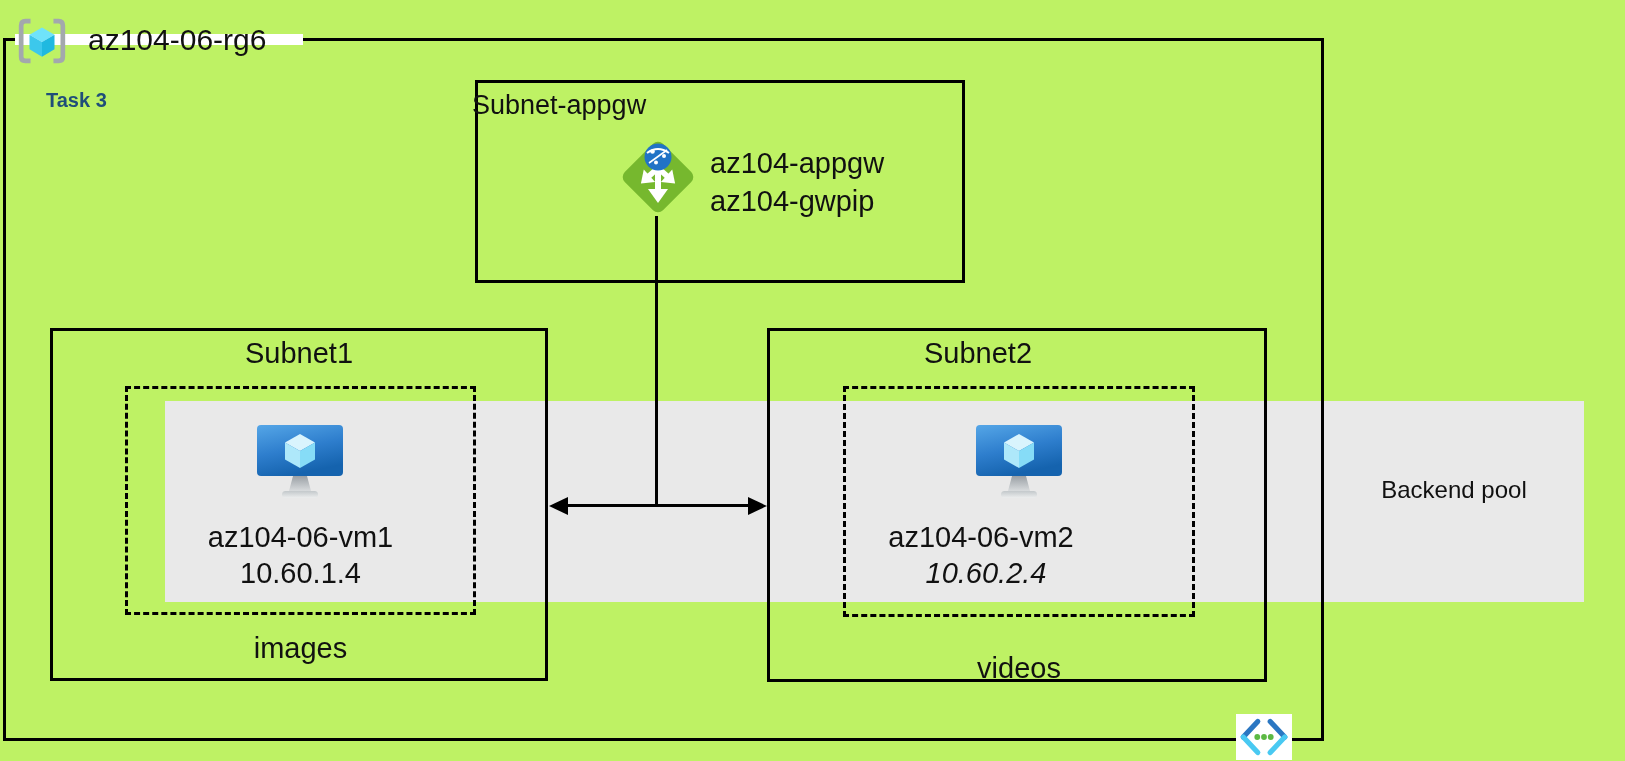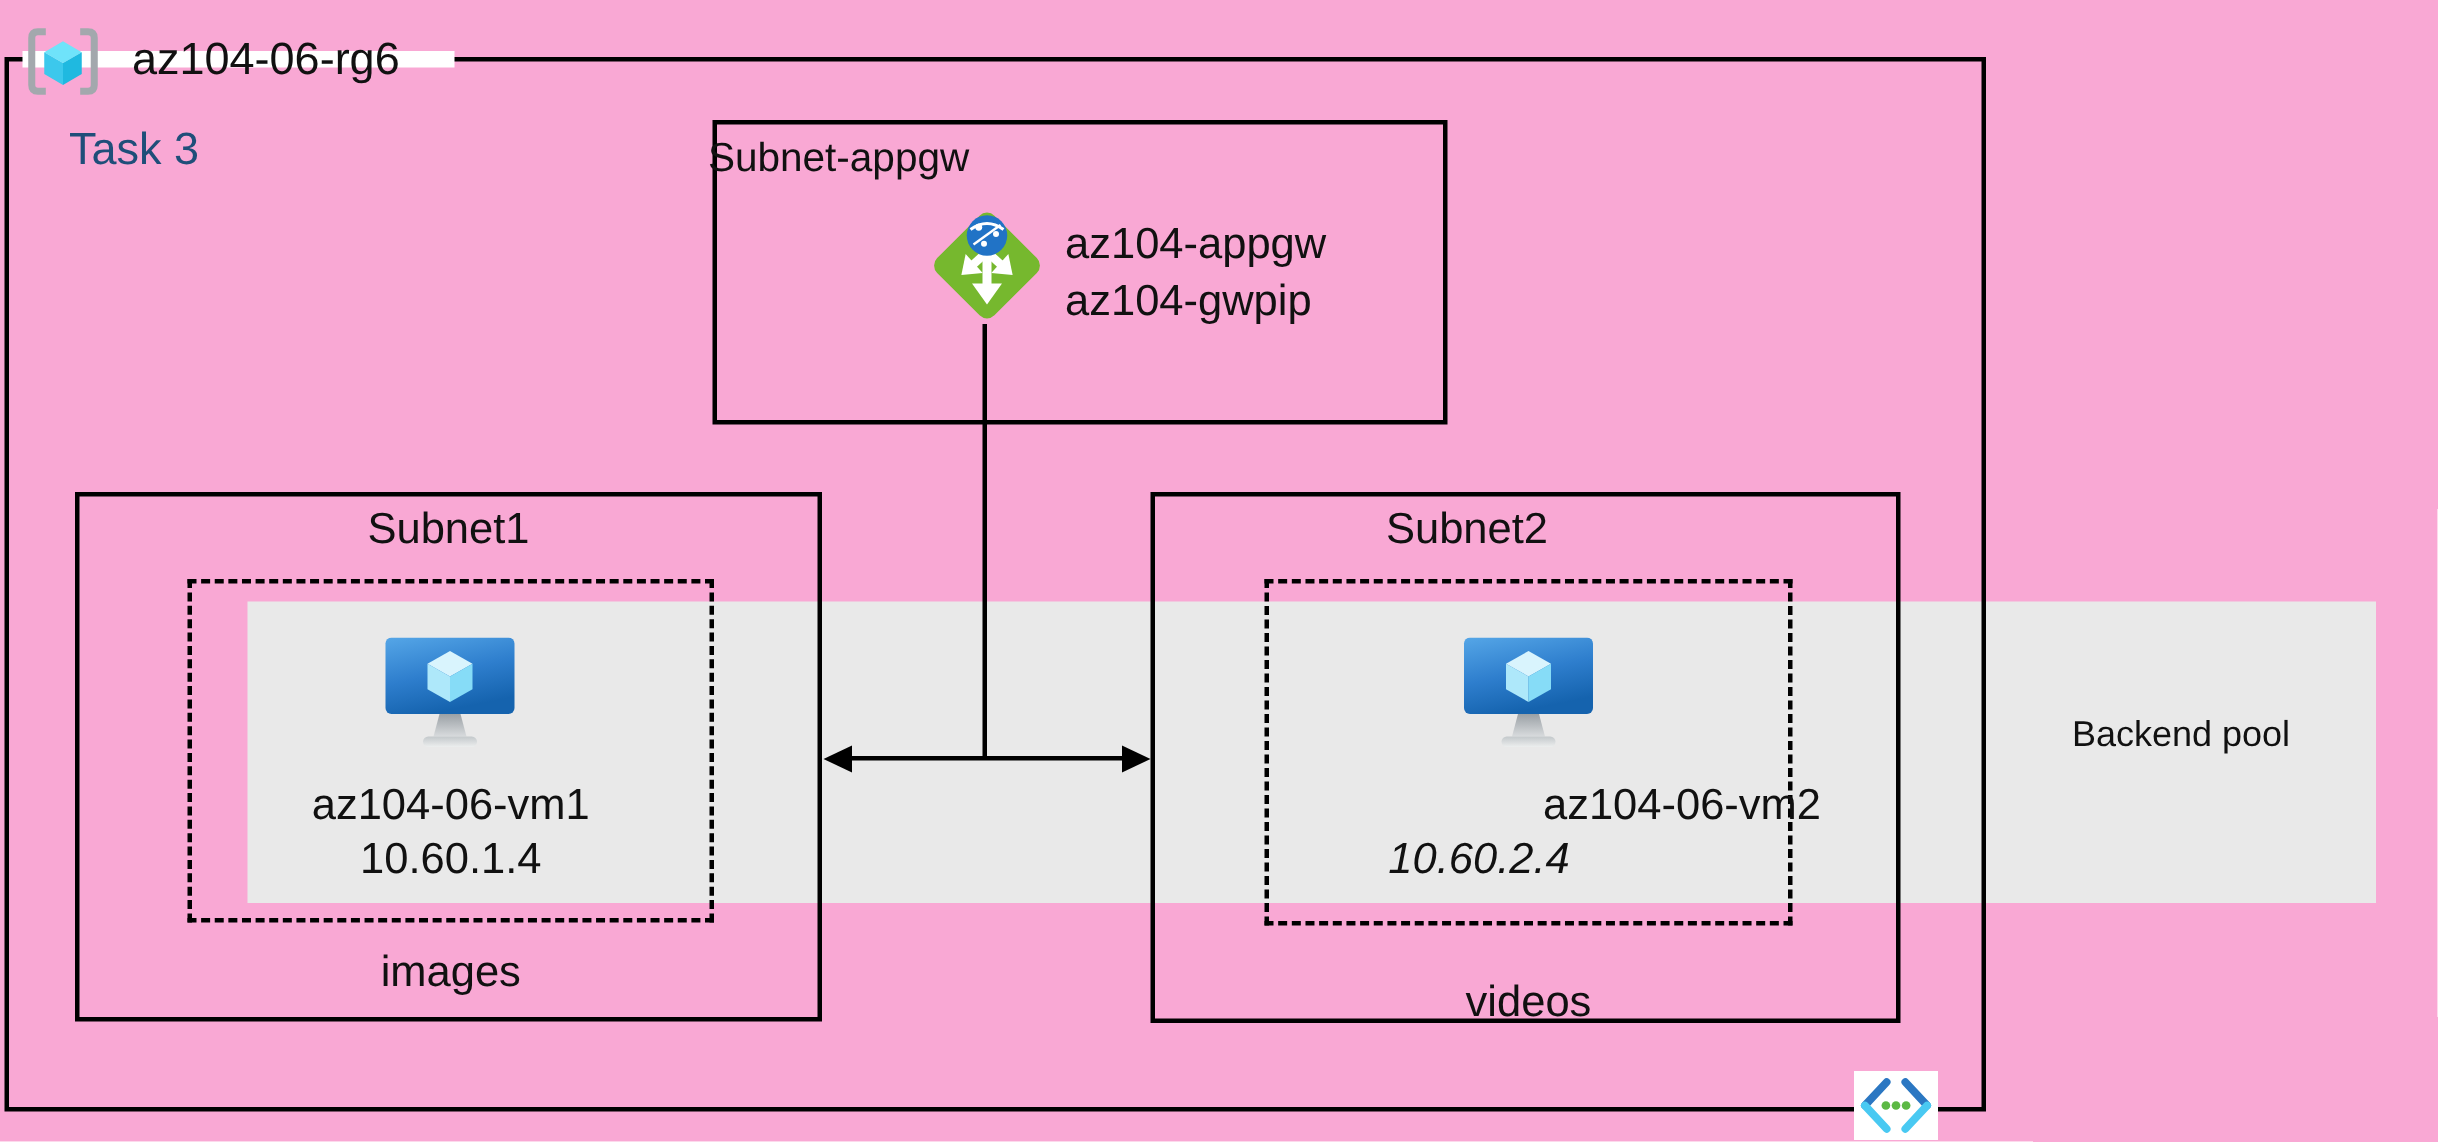--- a/index.html
+++ b/index.html
@@ -5,21 +5,21 @@
   * { margin: 0; padding: 0; box-sizing: border-box; }
   html, body { background: #ffffff; }
   body {
     font-family: "Liberation Sans", "DejaVu Sans", sans-serif;
     color: #111111;
   }
   #stage {
     position: relative;
     width: 1625px;
     height: 761px;
-    background: #f9a8d4;
+    background: #bef264;
     overflow: hidden;
   }
   .abs { position: absolute; }
 
   
   #backend-band {
     left: 165px; top: 401px; width: 1419px; height: 201px;
     background: #e9e9e9;
     z-index: 1;
   }
@@ -35,30 +35,30 @@
   .dashed-box { border: 3px dashed #000; background: transparent; z-index: 2; }
   #dashed1 { left: 125px; top: 386px; width: 351px; height: 229px; }
   #dashed2 { left: 843px; top: 386px; width: 352px; height: 231px; }
 
   
   #rg-title-mask { left: 15px; top: 34px; width: 288px; height: 11px; background: #fff; z-index: 3; }
 
   
   .txt { z-index: 4; white-space: nowrap; color: #111; }
   #rg-title   { left: 88px; top: 23px; font-size: 30px; line-height: 34px; }
-  #task-label { left: 46px; top: 83px; font-size: 30px; line-height: 34px; font-weight: normal; color: #1F4E79; }
+  #task-label { left: 46px; top: 83px; font-size: 20px; line-height: 34px; font-weight: bold; color: #1F4E79; }
   #appgw-subnet-title { left: 472px; top: 88px; font-size: 27px; line-height: 34px; }
   #appgw-labels { left: 710px; top: 144px; font-size: 29px; line-height: 38px; }
   .centered { text-align: center; }
   #subnet1-title { left: 50px;  top: 336px; width: 498px; font-size: 29px; line-height: 34px; }
   #subnet2-title { left: 767px; top: 336px; width: 422px; font-size: 29px; line-height: 34px; }
   .vm-name { font-size: 29px; line-height: 36px; }
   #vm1-name { left: 125px; top: 519px; width: 351px; }
   #vm1-ip   { left: 125px; top: 555px; width: 351px; }
-  #vm2-name { left: 862px; top: 519px; width: 352px; text-align: right; }
+  #vm2-name { left: 805px; top: 519px; width: 352px; }
   #vm2-ip   { left: 810px; top: 555px; width: 352px; font-style: italic; }
   #images-label { left: 125px; top: 630px; width: 351px; font-size: 29px; line-height: 36px; }
   #videos-label { left: 843px; top: 630px; width: 352px; font-size: 29px; line-height: 36px; margin-top: 20px; }
   #backend-pool-label { left: 1324px; top: 473px; width: 260px; font-size: 24px; line-height: 34px; }
 
   
   .line { background: #000; z-index: 3; }
   #appgw-vline { left: 655px; top: 216px; width: 3px; height: 290px; }
   #hline { left: 556px; top: 504px; width: 200px; height: 3px; }
   .arrowhead { width: 0; height: 0; z-index: 3; }

